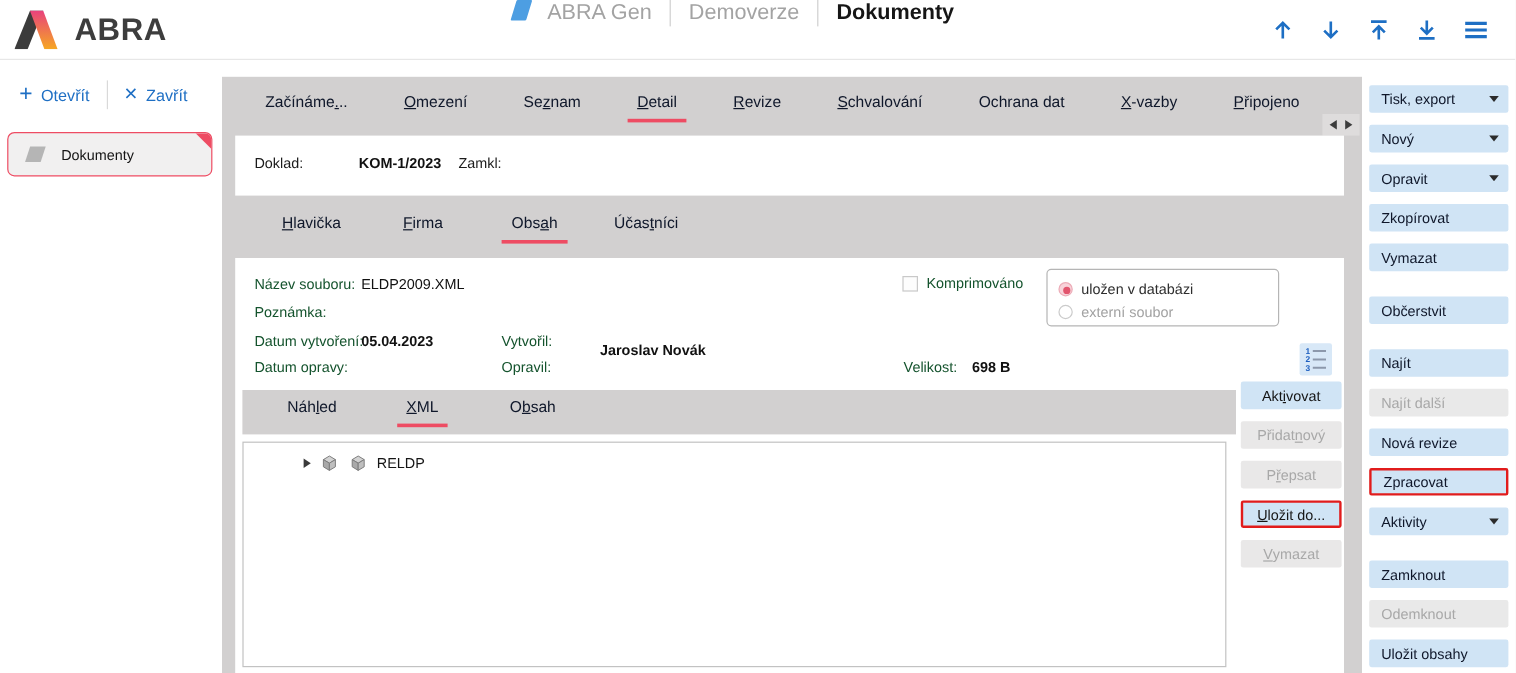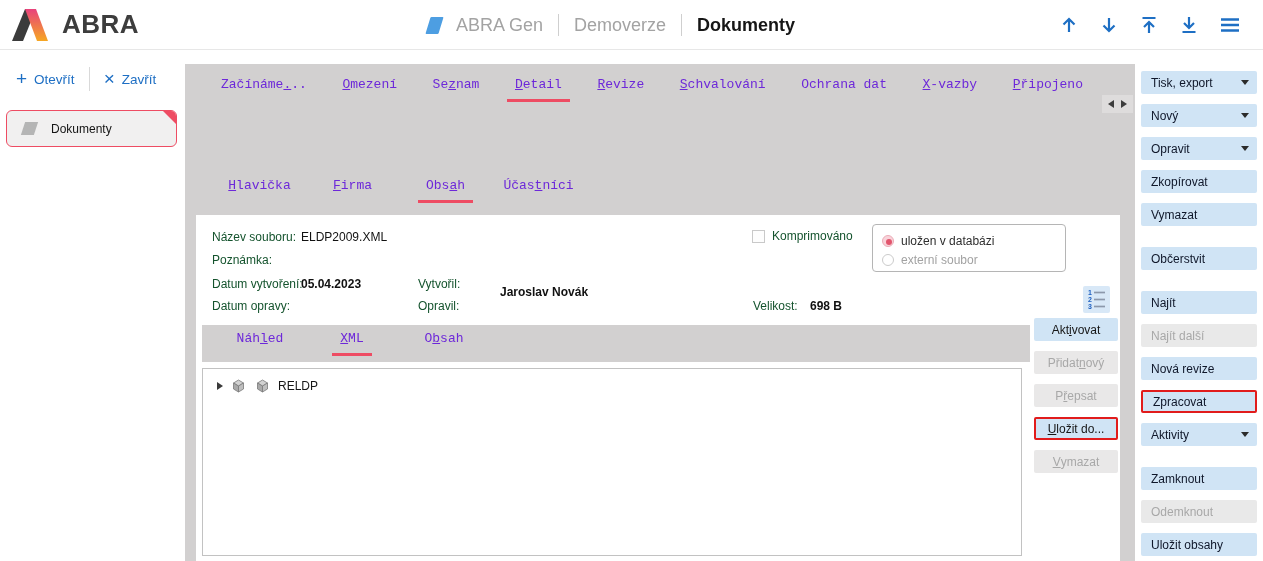--- a/index.html
+++ b/index.html
@@ -7,21 +7,21 @@
   html,body { background:#fff; }
   #app {
     position:relative; width:1263px; height:561px; overflow:hidden;
     font-family:"Liberation Sans","DejaVu Sans",sans-serif; font-size:12px; color:#1b1b1b;
     background:#fff; cursor:default;
   }
   
   .header { position:absolute; left:0; top:0; width:1263px; height:50px; background:#fff; border-bottom:1px solid #e7e7e7; }
   .logo-group { position:absolute; left:12px; top:7px; display:flex; align-items:center; gap:8px; }
   .logo-text { font-size:26px; font-weight:bold; color:#3d3d3d; letter-spacing:0.5px; }
-  .app-title { position:absolute; left:428px; top:0; height:50px; display:flex; align-items:center; gap:15px; font-size:18px; }
+  .app-title { position:absolute; left:428px; top:0; height:50px; display:flex; gap:15px; font-size:18px; }
   .slash { width:13px; height:17px; background:#4d9ee2; transform:skewX(-17deg); border-radius:1px; }
   .muted { color:#a3a3a3; }
   .t-div { width:1px; height:22px; background:#cfcfcf; }
   .current { color:#161616; font-weight:600; }
   .nav-icons { position:absolute; right:22px; top:0; height:50px; display:flex; align-items:center; gap:20px; }
   .nav-icons span { display:inline-flex; cursor:pointer; }
   
   .sidebar { position:absolute; left:0; top:50px; width:185px; height:511px; background:#fff; }
   .side-toolbar { position:absolute; left:0; top:14px; right:0; height:30px; display:flex; align-items:center; }
   .side-btn { display:flex; align-items:center; gap:7px; color:#1e6fc4; font-size:13.5px; cursor:pointer; }
@@ -32,21 +32,21 @@
   .doc-card { position:absolute; left:6px; top:60px; width:171px; height:37px; border:1px solid #ee4c63; border-radius:6px;
               background:#f1f0f0; display:flex; align-items:center; overflow:hidden; cursor:pointer; }
   .corner { position:absolute; top:0; right:0; width:0; height:0; border-top:13px solid #ee4c63; border-left:13px solid transparent; }
   .doc-ico { width:13px; height:13px; background:#b5b5b5; transform:skewX(-18deg); margin-left:16px; }
   .doc-label { margin-left:15px; color:#141414; }
   
   .center { position:absolute; left:185px; top:50px; width:950px; height:511px; background:#fff; }
   .center-gray { position:absolute; left:0; top:14px; right:0; bottom:0; background:#d2d0d0; }
   .main-tab-bar { position:absolute; left:28px; top:16px; width:878px; height:46px; display:flex; justify-content:space-between; align-items:center; }
   .tab { cursor:pointer; text-align:center; }
-  .tab-inner { display:inline-block; padding:0 8px 7px 8px; font-size:13px; color:#6d28d9; border-bottom:3px solid transparent;font-family:Liberation Mono, monospace; }
+  .tab-inner { display:inline-block; padding:0 8px 7px 8px; font-size:13px; color:#0f172a; border-bottom:3px solid transparent; }
   .tab.active .tab-inner { border-bottom-color:#ee4c63; }
   .ak { text-decoration:underline; }
   .tab-scroller { position:absolute; right:2px; top:45px; width:31px; height:18px; background:#dedcdc; display:flex; align-items:center; justify-content:center; gap:7px; }
   .scr-btn { display:inline-flex; cursor:pointer; }
   .tri-l { width:0; height:0; border-right:6px solid #3c3c3c; border-top:4px solid transparent; border-bottom:4px solid transparent; }
   .tri-r { width:0; height:0; border-left:6px solid #3c3c3c; border-top:4px solid transparent; border-bottom:4px solid transparent; }
   .doc-head-panel { position:absolute; left:11px; top:63px; width:924px; height:50px; background:#fff; }
   .fl { position:absolute; top:16px; color:#1b1b1b; }
   .fv { position:absolute; top:16px; font-weight:bold; color:#111; }
   .detail-tab-bar { position:absolute; left:28px; top:120px; height:40px; display:flex; align-items:center; }
@@ -61,21 +61,21 @@
   .groupbox { position:absolute; left:676px; top:9px; width:194px; height:48px; border:1px solid #b5b5b5; border-radius:4px; padding:6px 0 7px 9px; }
   .radio-row { display:flex; align-items:center; gap:7px; height:19px; cursor:pointer; }
   .radio { width:12px; height:12px; border-radius:50%; border:1px solid #cbcbcb; background:#fff; position:relative; flex:0 0 auto; }
   .radio.selected { border-color:#ecacb7; background:#f8d3da; }
   .radio.selected::after { content:""; position:absolute; left:3px; top:3px; width:6px; height:6px; border-radius:50%; background:#e2556d; }
   .radio-label { color:#a2a2a2; }
   .radio-label.sel { color:#2e2e2e; }
   .num-icon-btn { position:absolute; left:887px; top:71px; width:27px; height:27px; background:#d8e8f7; border-radius:2px; display:flex; align-items:center; justify-content:center; cursor:pointer; }
   .inner-tab-bar { position:absolute; left:6px; top:110px; width:828px; height:37px; background:#d2d0d0; display:flex; align-items:center; padding-left:12px; }
   .inner-tab { width:92px; }
-  .tree { position:absolute; left:6px; top:153px; width:820px; height:188px; background:#fff; border:1px solid #c2c2c2; }
+  .tree { position:absolute; left:6px; top:153px; width:820px; height:188px; background:#fff; border:1px solid #c2c2c2;padding-left:36px; }
   .tree-row { display:flex; align-items:center; gap:7px; padding:9px 0 0 14px; cursor:pointer; }
   .expander { width:0; height:0; border-left:6px solid #3a3a3a; border-top:4px solid transparent; border-bottom:4px solid transparent; }
   .node-label { color:#161616; }
   .content-actions { position:absolute; left:838px; top:103px; width:84px; display:flex; flex-direction:column; gap:10px; }
   .mini-btn { width:84px; height:23px; background:#e9e8e8; color:#a8a8a8; border:none; border-radius:2px;
               font-family:inherit; font-size:12px; display:flex; align-items:center; justify-content:center; cursor:pointer; }
   .mini-btn.enabled { background:#d0e4f5; color:#161616; }
   .mini-btn.highlight { border:2px solid #e11c1c; background:#d0e4f5; color:#161616; }
   
   .right-panel { position:absolute; left:1135px; top:50px; width:128px; height:511px; background:#fff;
@@ -180,20 +180,25 @@
 
     <div class="tab-scroller">
       <span class="scr-btn">
           <span class="tri-l"></span>
         </span>
       <span class="scr-btn">
           <span class="tri-r"></span>
         </span>
     </div>
 
+    <div class="doc-head-panel">
+      <span class="fl" style="left:16px">Doklad:</span>
+      <span class="fv" style="left:103px">KOM-1/2023</span>
+      <span class="fl" style="left:186px">Zamkl:</span>
+    </div>
 
     <div class="detail-tab-bar">
         <div class="tab detail-tab"><span class="tab-inner"><span class="ak">H</span><span>lavička</span></span></div>
         <div class="tab detail-tab"><span class="tab-inner"><span class="ak">F</span><span>irma</span></span></div>
         <div class="tab detail-tab active"><span class="tab-inner"><span>Obs</span><span class="ak">a</span><span>h</span></span></div>
         <div class="tab detail-tab"><span class="tab-inner"><span>Účas</span><span class="ak">t</span><span>níci</span></span></div>
       </div>
 
     <div class="detail-panel">
       <span class="dp-lbl" style="left:16px;top:15px">Název souboru:</span>

